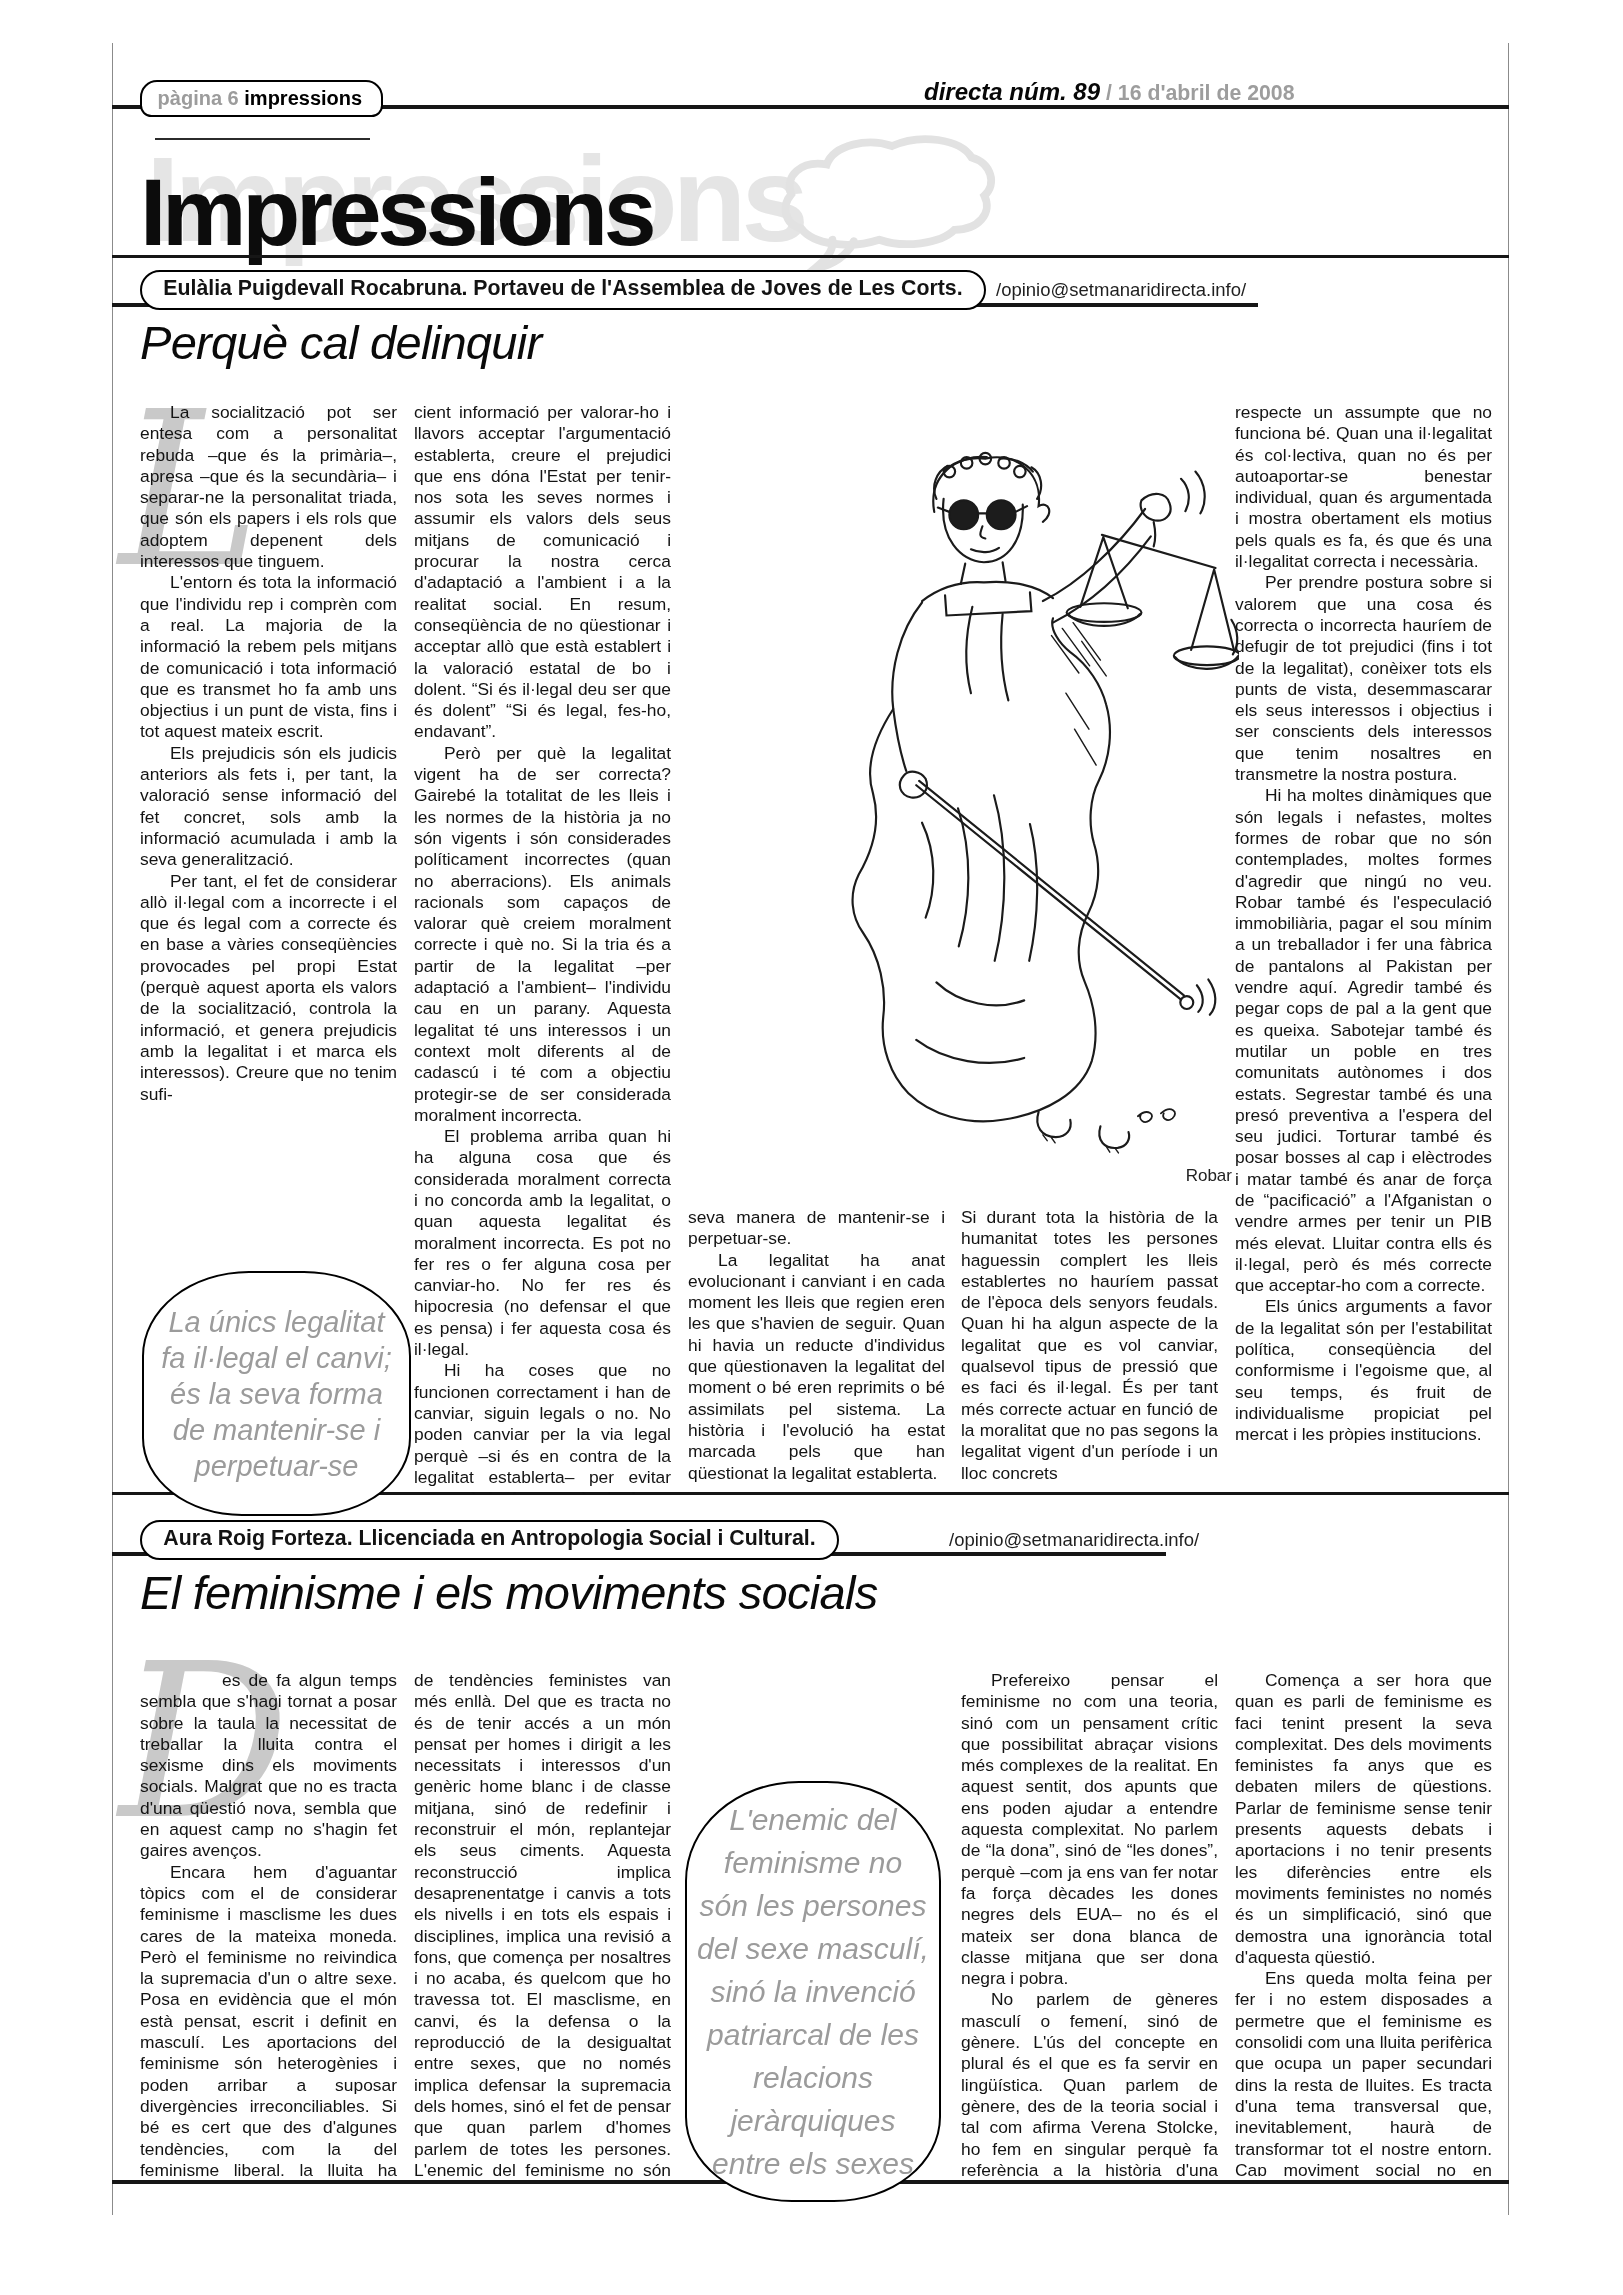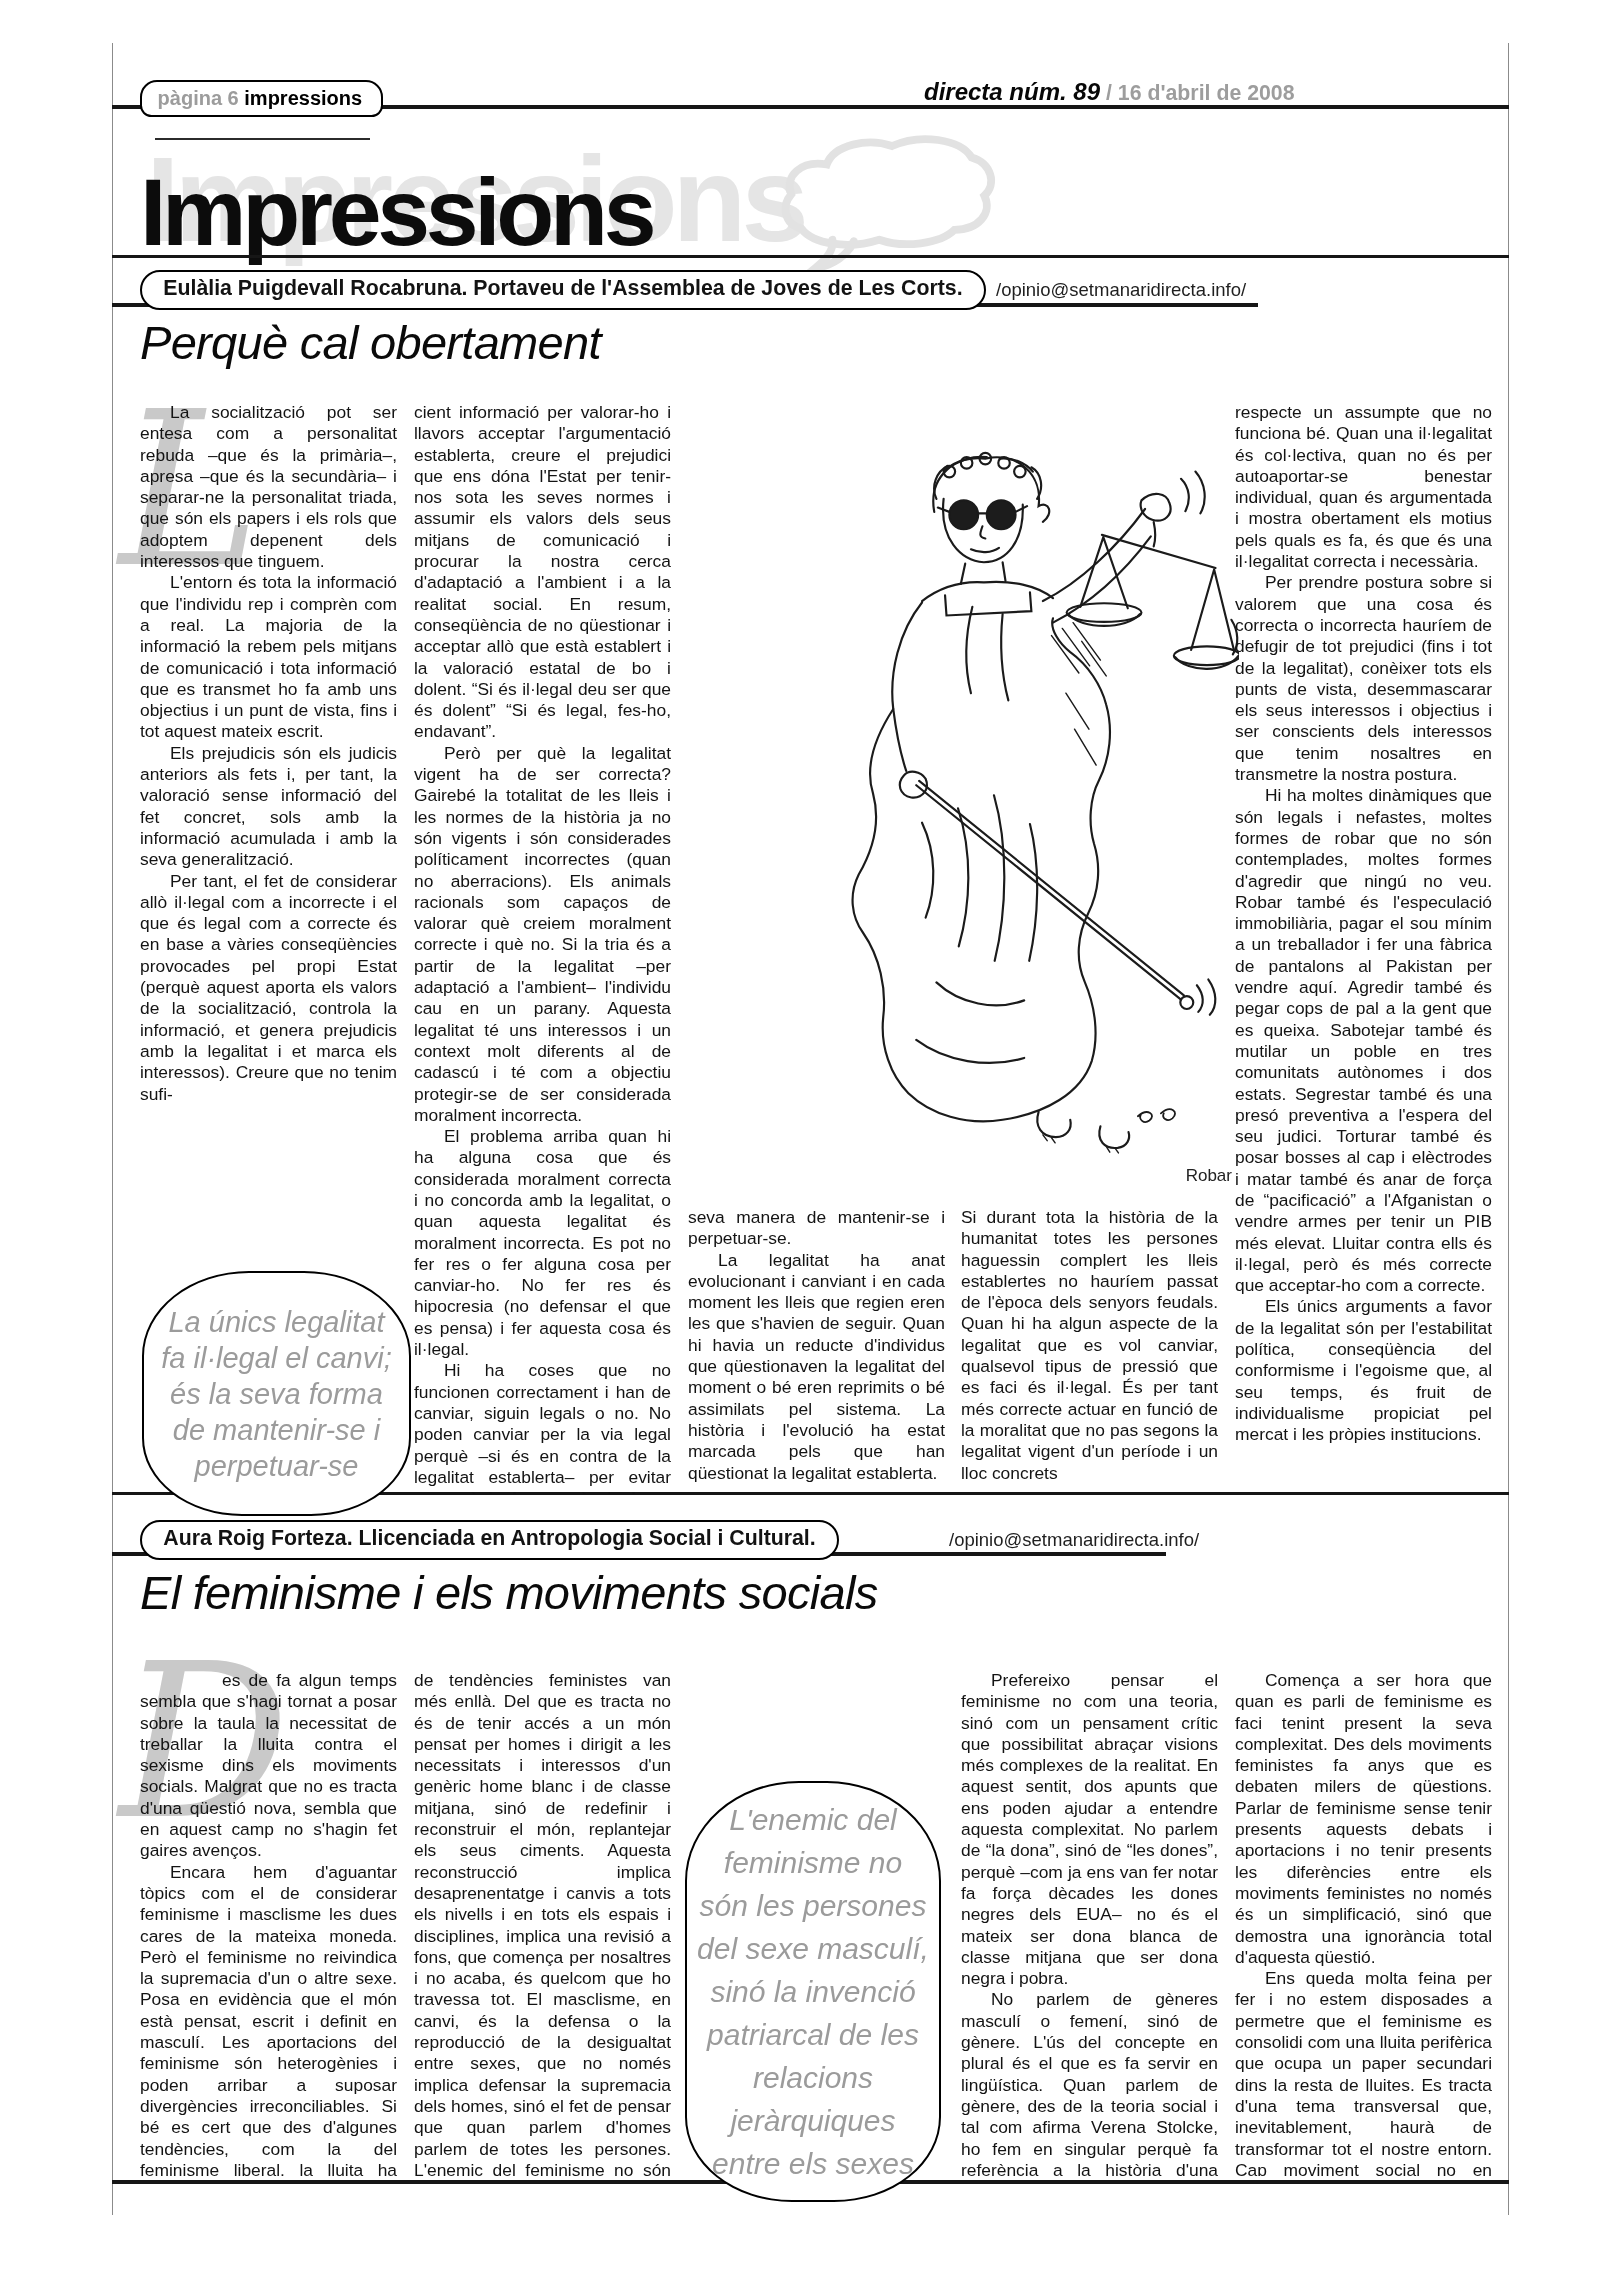--- a/index.html
+++ b/index.html
@@ -83,21 +83,21 @@
       <path d="M150,158 C142,178 120,192 96,196 C116,180 122,168 120,156"></path>
     </g>
   </svg>
   <div class="rule" style="left:112px;top:255px;width:1397px;height:2.8px;"></div>
 
   <div class="rule" style="left:112px;top:303px;width:1146px;height:3.6px;"></div>
   <div class="byline-capsule" style="left:140px;top:270px;">
     <span>Eulàlia Puigdevall Rocabruna. Portaveu de l'Assemblea de Joves de Les Corts.</span>
   </div>
   <div class="byline-email" style="left:996px;top:279px;">/opinio@setmanaridirecta.info/</div>
-  <h2 class="headline" style="left:140px;top:319px;">Perquè cal obertament</h2>
+  <h2 class="headline" style="left:140px;top:319px;">Perquè cal delinquir</h2>
 
   <div class="dropcap" style="left:119px;top:384px;">L</div>
 
   <div class="col" style="left:140px;top:402px;height:864px;">
     <p>La socialització pot ser entesa com a personalitat rebuda –que és la primària–, apresa –que és la secundària– i separar-ne la personalitat triada, que són els papers i els rols que adoptem depenent dels interessos que tinguem.</p>
     <p>L'entorn és tota la informació que l'individu rep i comprèn com a real. La majoria de la informació la rebem pels mitjans de comunicació i tota informació que es transmet ho fa amb uns objectius i un punt de vista, fins i tot aquest mateix escrit.</p>
     <p>Els prejudicis són els judicis anteriors als fets i, per tant, la valoració sense informació del fet concret, sols amb la informació acumulada i amb la seva generalització.</p>
     <p>Per tant, el fet de considerar allò il·legal com a incorrecte i el que és legal com a correcte és en base a vàries conseqüències provocades pel propi Estat (perquè aquest aporta els valors de la socialització, controla la informació, et genera prejudicis amb la legalitat i et marca els interessos). Creure que no tenim sufi-</p>
   </div>
 

